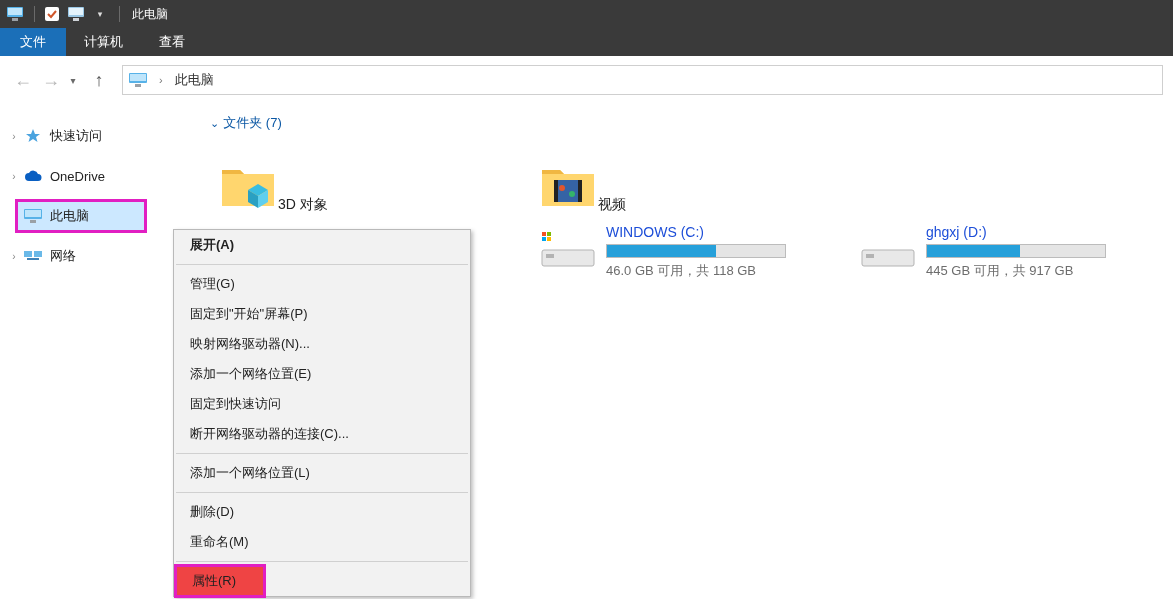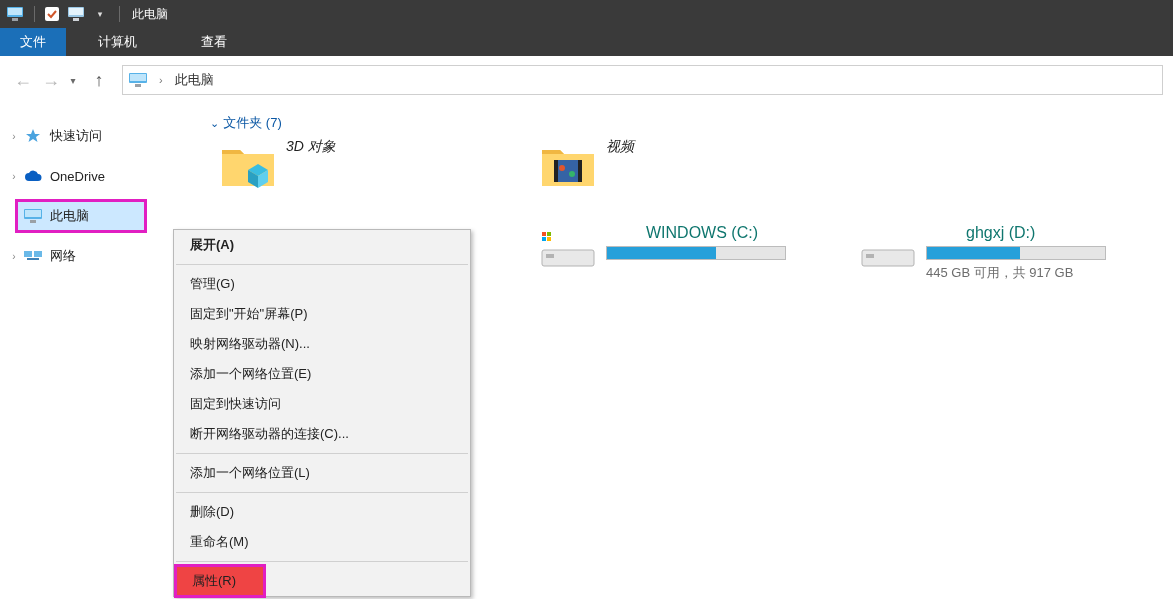--- a/index.html
+++ b/index.html
@@ -7,21 +7,21 @@
 
   
   .titlebar { height: 28px; background: #3a3a3a; display: flex; align-items: center; padding-left: 4px; color: #fff; font-size: 12px; }
   .titlebar .tb-icon { width: 22px; height: 22px; display: flex; align-items: center; justify-content: center; margin-right: 2px; }
   .titlebar .sep { width: 1px; height: 16px; background: #6a6a6a; margin: 0 6px; }
   .titlebar .title { margin-left: 6px; }
 
   
   .ribbon { height: 28px; background: #3a3a3a; display: flex; align-items: stretch; color: #fff; font-size: 13px; }
   .ribbon .tab-file { background: #1b6fb8; padding: 0 20px; display: flex; align-items: center; }
-  .ribbon .tab { padding: 0 32px; display: flex; align-items: center; color: #fff; }
+  .ribbon .tab { padding: 0 18px; display: flex; align-items: center; color: #fff; }
 
   
   .navrow { height: 48px; display: flex; align-items: center; padding: 0 10px; border-bottom: 0; }
   .nav-arrow { width: 26px; height: 26px; display: flex; align-items: center; justify-content: center; color: #b6b6b6; font-size: 18px; margin-right: 2px; }
   .nav-dropdown { width: 14px; height: 26px; display: flex; align-items: center; justify-content: center; color: #6a6a6a; font-size: 10px; margin-right: 6px; }
   .nav-up { width: 26px; height: 26px; display: flex; align-items: center; justify-content: center; color: #555; font-size: 18px; margin-right: 10px; }
   .addressbar { flex: 1; height: 30px; border: 1px solid #cfcfcf; display: flex; align-items: center; padding: 0 6px; font-size: 13px; color: #333; }
   .addressbar .crumb { display: flex; align-items: center; gap: 6px; }
   .addressbar .chev { color: #777; margin: 0 6px; font-size: 11px; }
 
@@ -35,29 +35,29 @@
   .tree-row .tw { color: #888; font-size: 10px; width: 12px; text-align: center; }
   .tree-row .ic { width: 18px; height: 18px; display: flex; align-items: center; justify-content: center; margin-right: 4px; }
   .tree-row .lbl { white-space: nowrap; }
   .selected-highlight { outline: 3px solid #e11fc2; outline-offset: -2px; }
 
   
   .content { flex: 1; padding: 8px 0 0 10px; position: relative; }
   .section-head { display: flex; align-items: center; gap: 4px; color: #0a57a4; font-size: 13px; margin: 2px 0 6px 0; }
   .section-head .caret { color: #0a57a4; font-size: 11px; }
   .grid { display: flex; flex-wrap: wrap; }
-  .tile { width: 320px; height: 76px; display: flex; align-items: flex-start; gap: 10px; padding-left: 10px; font-style: italic; }
+  .tile { width: 320px; height: 76px; display: flex; align-items: flex-end; gap: 2px; padding-left: 10px; }
   .tile .big-icon { width: 56px; height: 56px; display: flex; align-items: center; justify-content: center; }
   .tile .tname { font-size: 14px; color: #222; }
 
   .drives { display: flex; padding-left: 330px; margin-top: 10px; gap: 10px; }
   .drive { width: 310px; display: flex; gap: 10px; }
   .drive .drive-icon { width: 56px; height: 56px; display: flex; align-items: center; justify-content: center; flex-shrink: 0; }
   .drive .drive-info { flex: 1; }
-  .drive .drive-name { font-size: 16px; color: #0f766e; margin-bottom: 4px; margin-left: 40px; }
+  .drive .drive-name { font-size: 14px; color: #1d4ed8; margin-bottom: 4px; }
   .drive .drive-bar { width: 180px; height: 14px; background: #e5e5e5; border: 1px solid #bcbcbc; position: relative; margin-bottom: 4px; }
   .drive .drive-bar .fill { position: absolute; left: 0; top: 0; bottom: 0; background: #26a0da; }
   .drive .drive-free { font-size: 13px; color: #6d6d6d; }
 
   
   .context-menu { position: absolute; left: 173px; top: 229px; width: 298px; background: #f2f2f2; border: 1px solid #b9b9b9; box-shadow: 2px 2px 4px rgba(0,0,0,0.25); font-size: 13px; color: #222; z-index: 10; }
   .context-menu .cm-item { padding: 6px 16px; display: flex; align-items: center; }
   .context-menu .cm-item.bold { font-weight: 600; }
   .context-menu .cm-sep { height: 1px; background: #d0d0d0; margin: 4px 2px; }
   .context-menu .cm-item.highlighted { background: #ef4444; }
@@ -221,20 +221,21 @@
               <rect x="0" y="5" width="4" height="4" fill="#00a4ef"></rect>
                 <rect x="5" y="5" width="4" height="4" fill="#ffb900"></rect>
             </g>
           </svg>
         </div>
         <div class="drive-info">
           <div class="drive-name">WINDOWS (C:)</div>
           <div class="drive-bar">
               <div class="fill" style="width:61%"></div>
             </div>
+          <div class="drive-free">46.0 GB 可用，共 118 GB</div>
         </div>
       </div>
       <div class="drive">
         <div class="drive-icon">
           <svg width="56" height="44" viewBox="0 0 56 44">
             <rect x="2" y="20" width="52" height="16" rx="2" fill="#e8e8e8" stroke="#b3b3b3"></rect>
             <rect x="6" y="24" width="8" height="4" fill="#b3b3b3"></rect>
           </svg>
         </div>
         <div class="drive-info">

